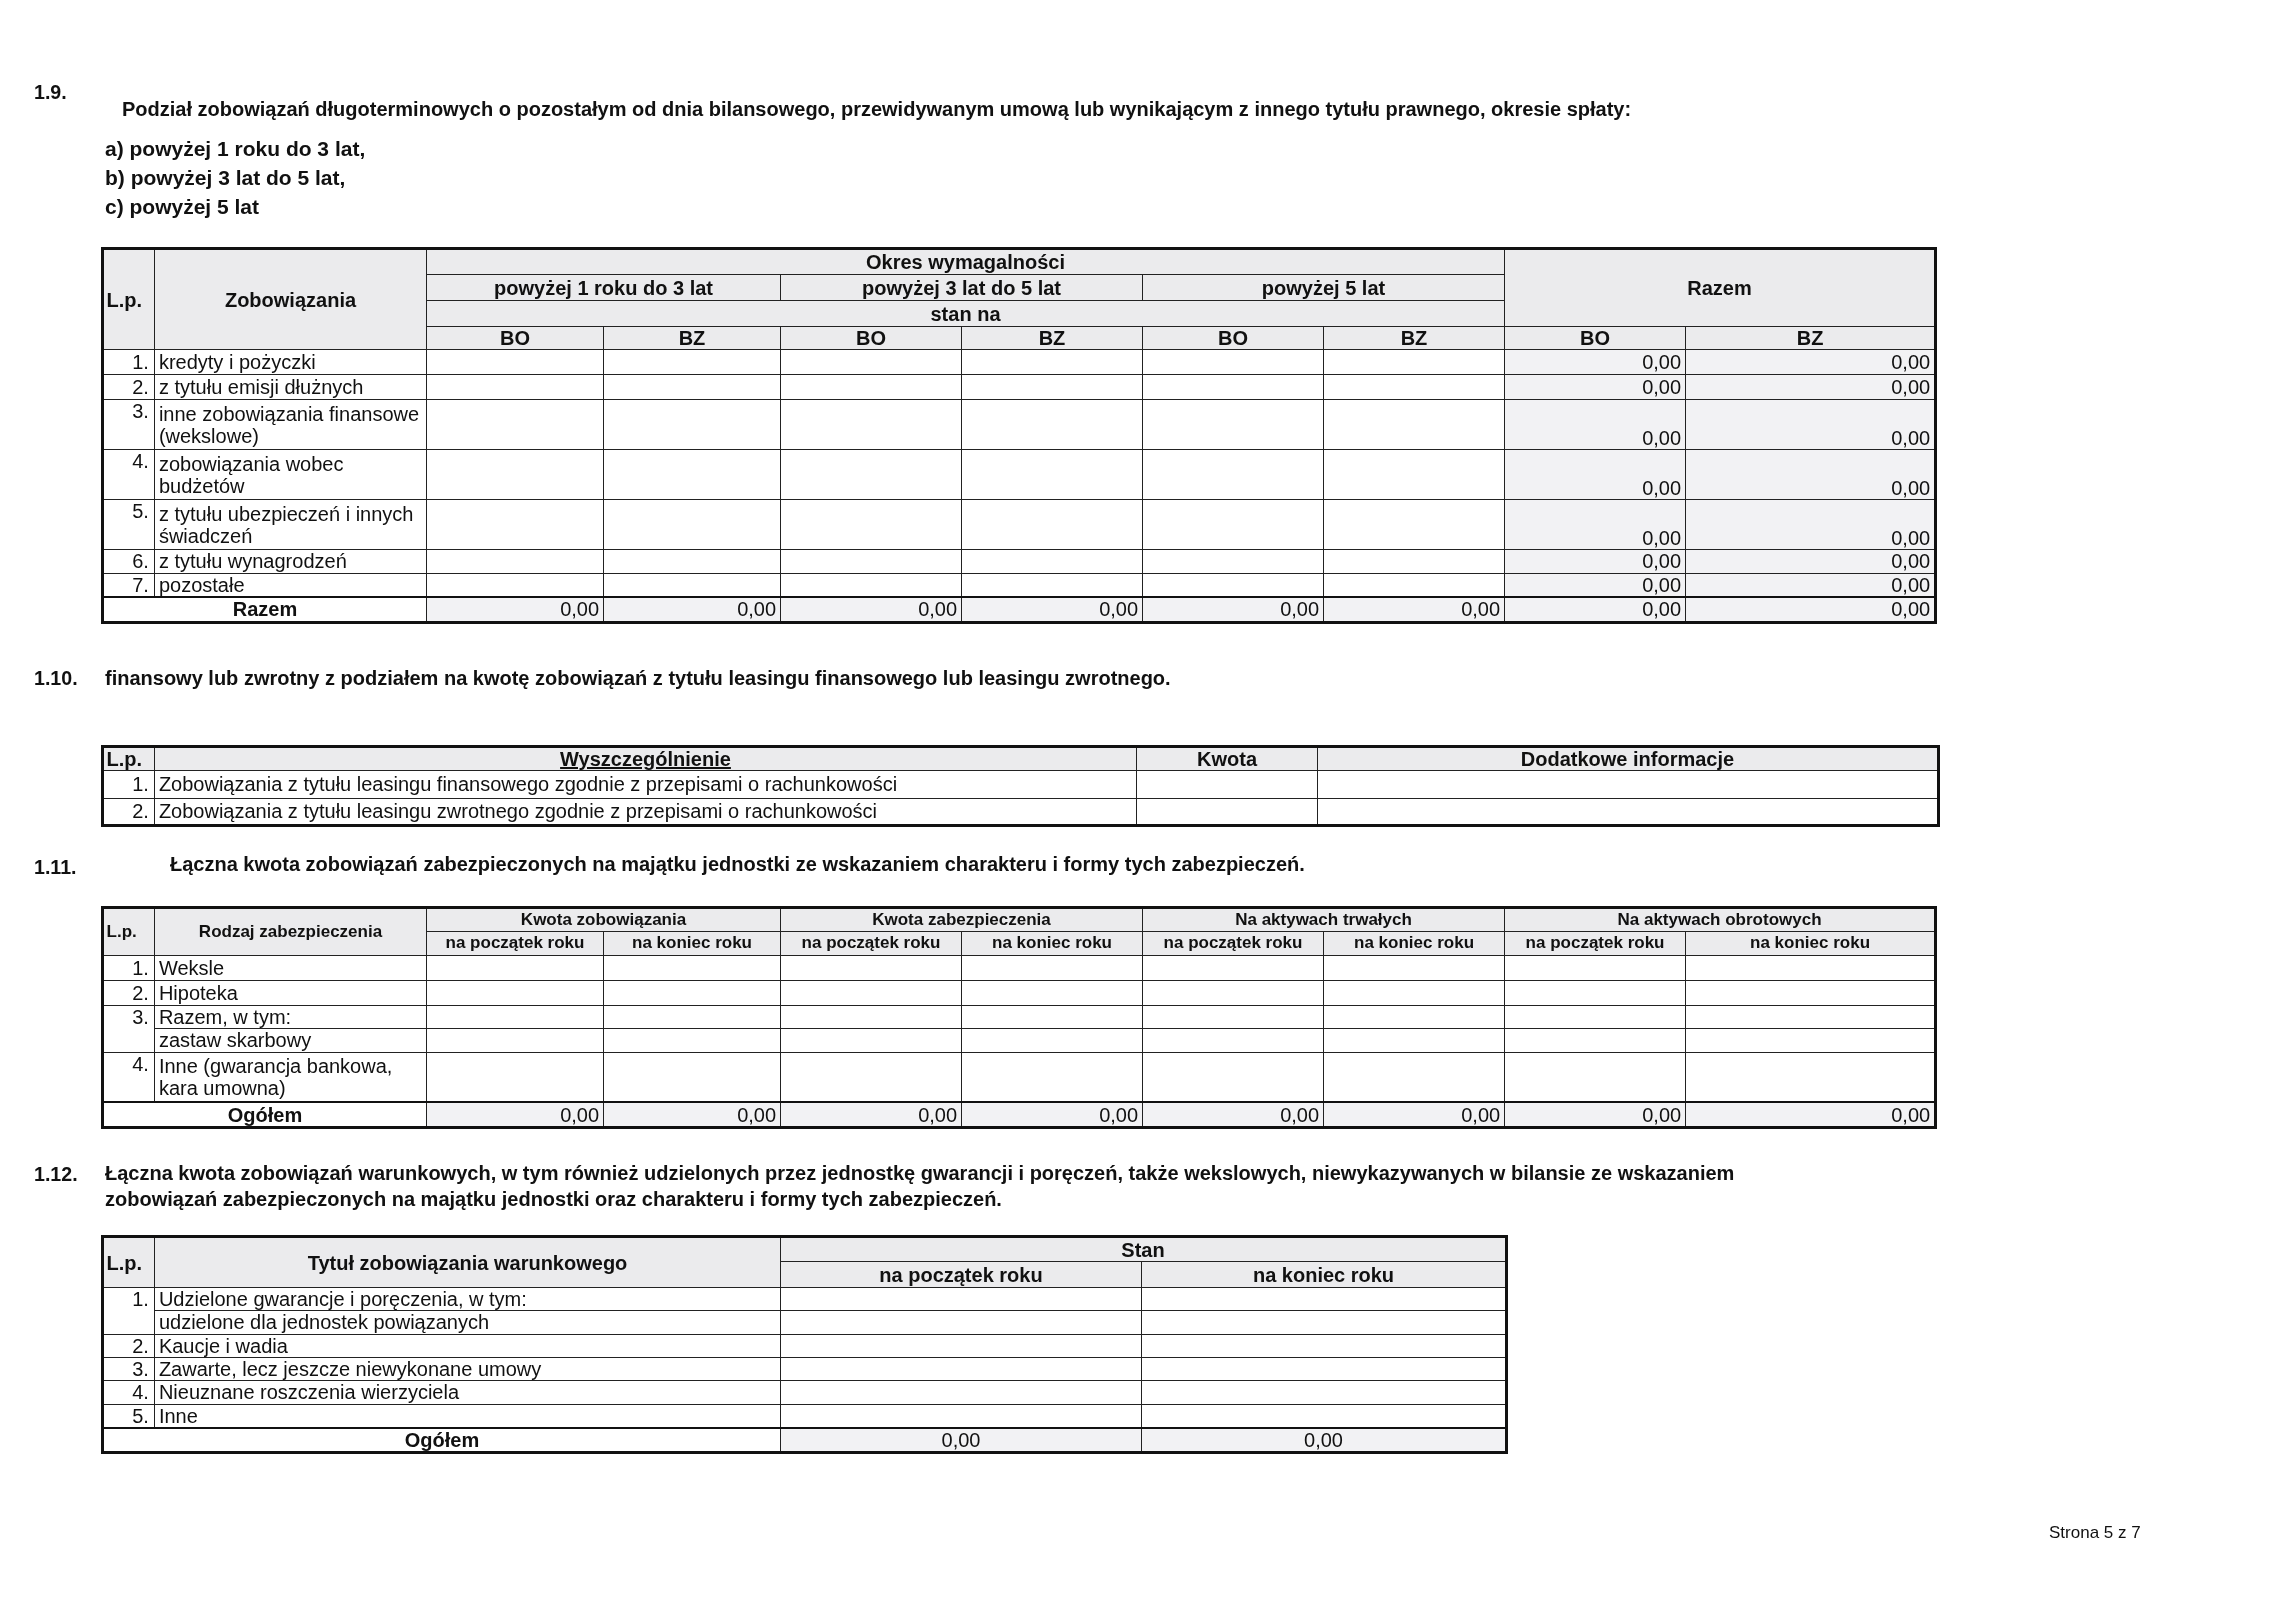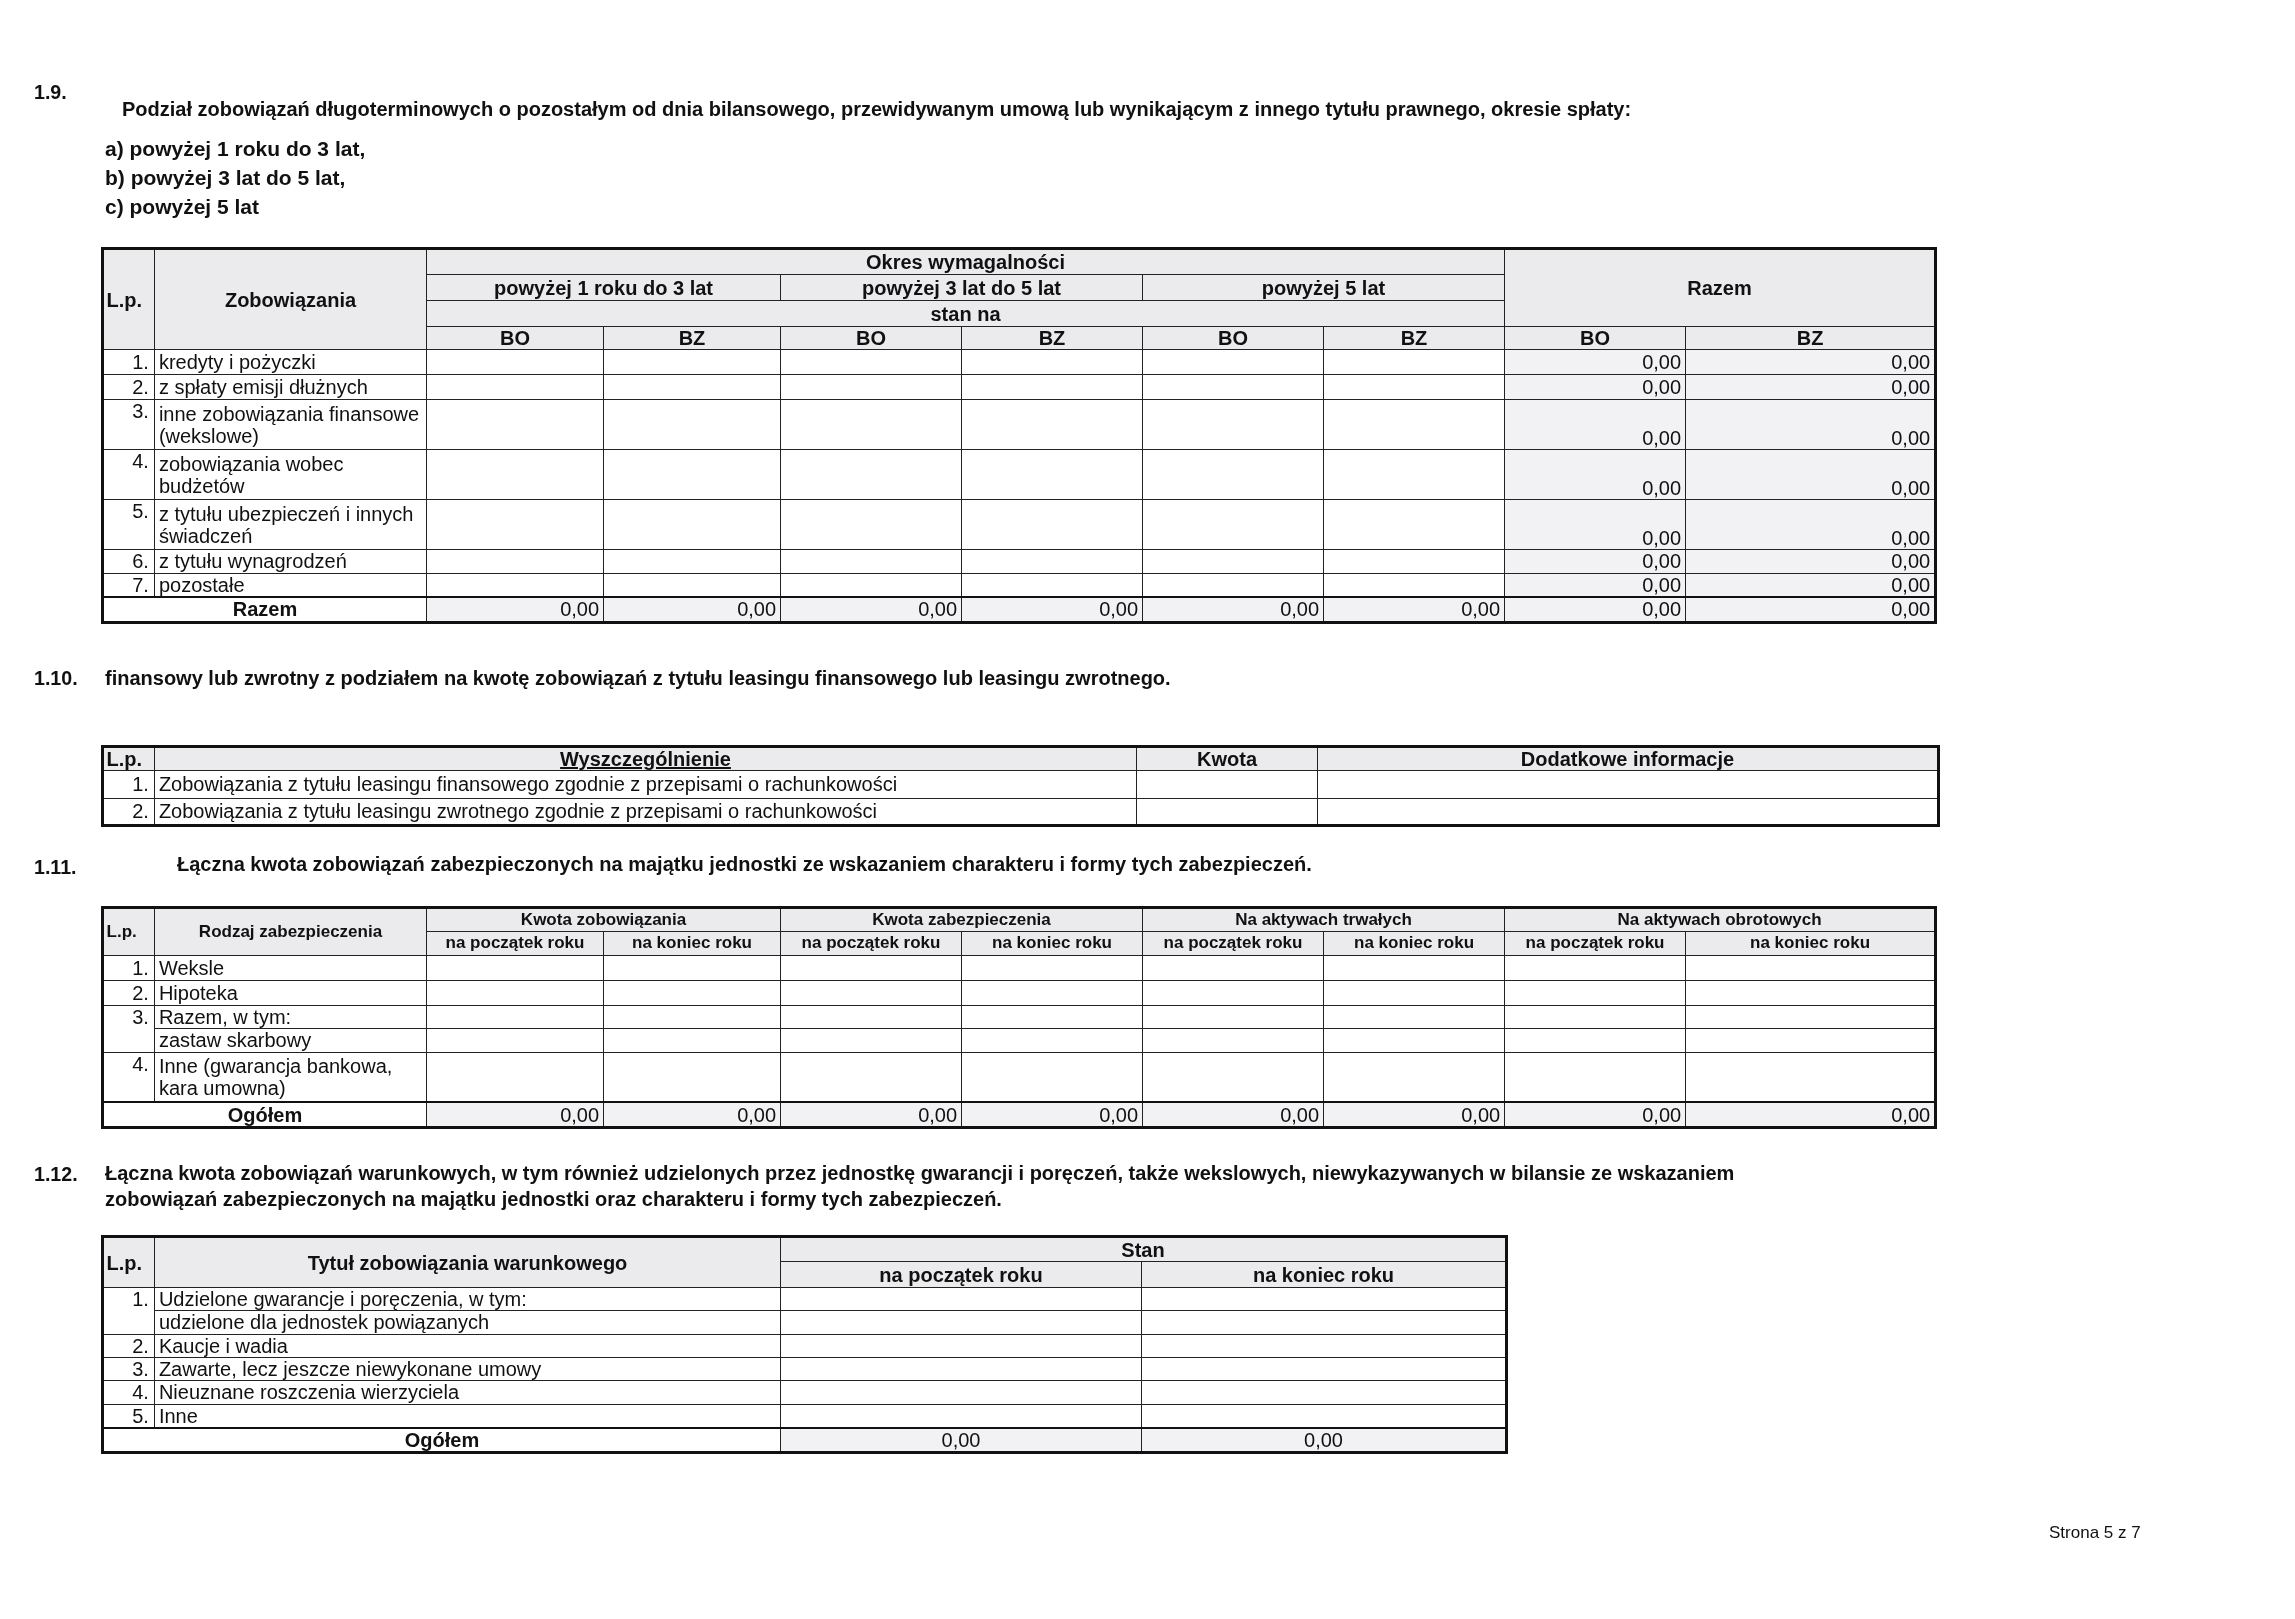--- a/index.html
+++ b/index.html
@@ -77,21 +77,21 @@
         <td></td>
         <td></td>
         <td></td>
         <td></td>
         <td></td>
     <td class="num gray">0,00</td>
     <td class="num gray">0,00</td>
   </tr>
   <tr style="height:25px">
     <td class="lp">2.</td>
-    <td>z spłaty emisji dłużnych</td>
+    <td>z tytułu emisji dłużnych</td>
     <td></td>
         <td></td>
         <td></td>
         <td></td>
         <td></td>
         <td></td>
     <td class="num gray">0,00</td>
     <td class="num gray">0,00</td>
   </tr>
   <tr style="height:50px">
@@ -196,21 +196,21 @@
   <tr style="height:27.5px">
     <td class="lp">2.</td>
     <td>Zobowiązania z tytułu leasingu zwrotnego zgodnie z przepisami o rachunkowości</td>
     <td></td>
     <td></td>
   </tr>
 </tbody>
   </table>
 
 <div class="abs sec-num" style="left:34px;top:856px;">1.11.</div>
-<div class="abs sec-title" style="left:177px;top:851px;">Łączna kwota zobowiązań zabezpieczonych na majątku jednostki ze wskazaniem charakteru i formy tych zabezpieczeń.</div>
+<div class="abs sec-title" style="left:170px;top:851px;">Łączna kwota zobowiązań zabezpieczonych na majątku jednostki ze wskazaniem charakteru i formy tych zabezpieczeń.</div>
 
 <table style="left:101px;top:906px;width:1836px;">
   <colgroup>
     <col style="width:52px">
       <col style="width:272px">
     <col style="width:177px">
       <col style="width:177px">
       <col style="width:181px">
       <col style="width:181px">
     <col style="width:181px">

